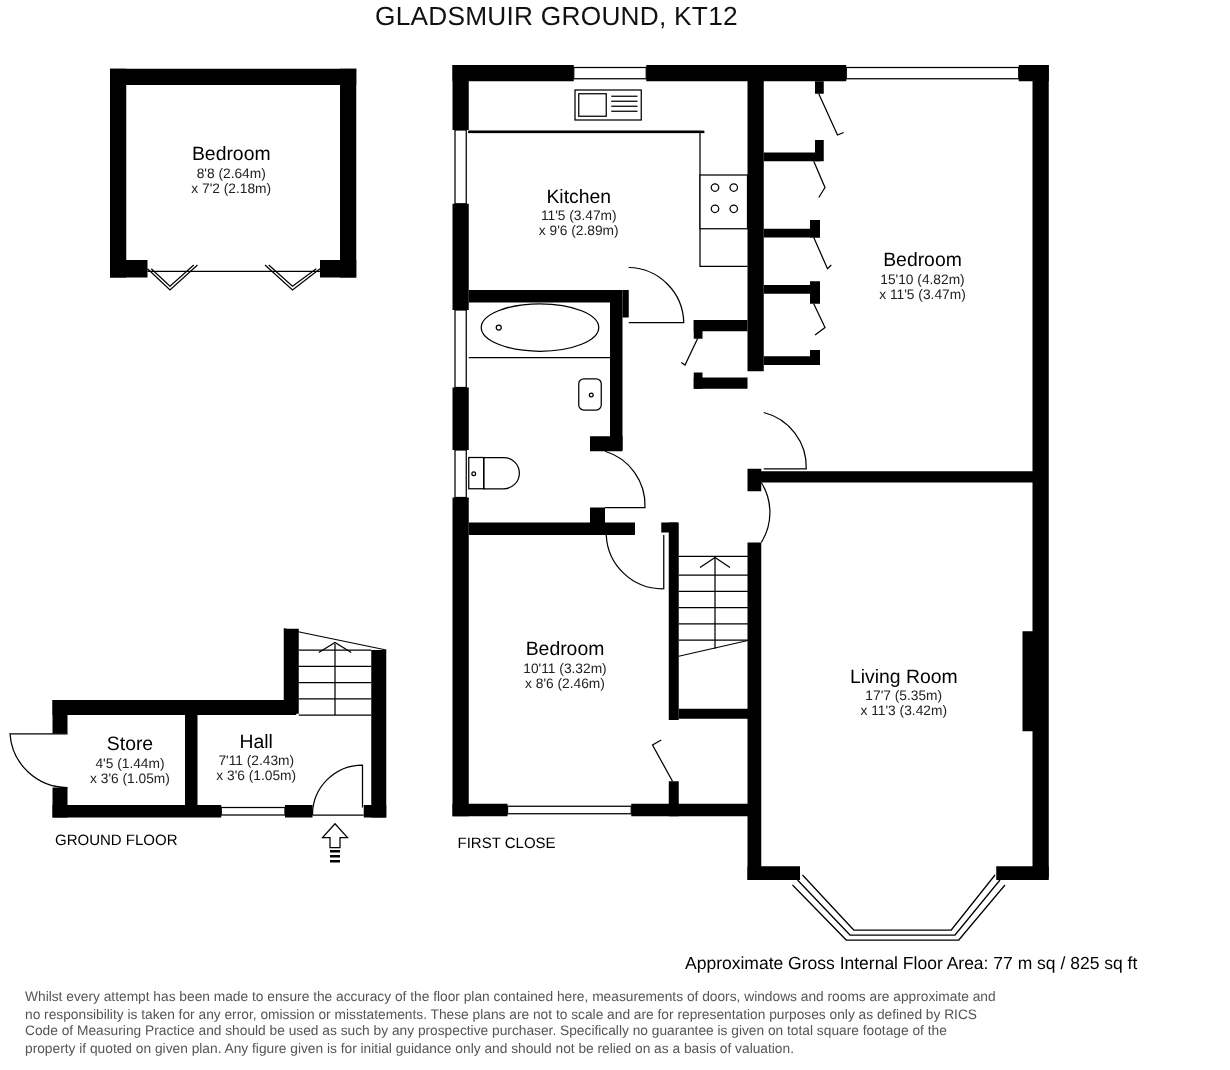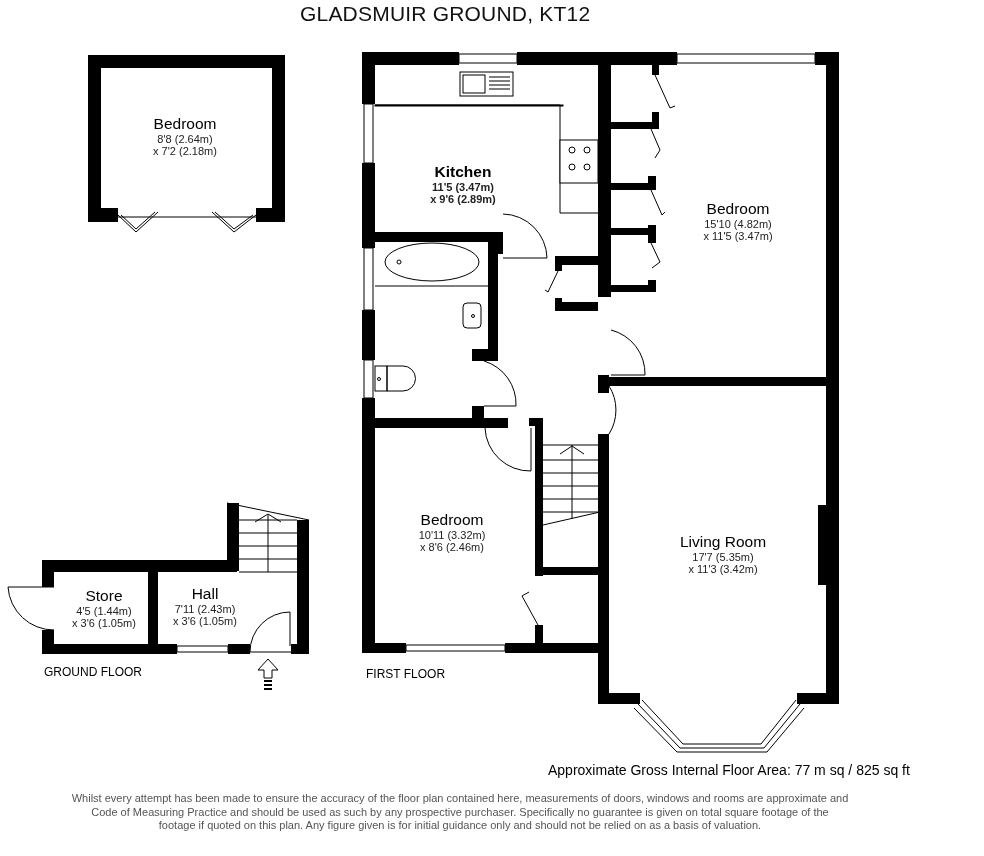--- a/index.html
+++ b/index.html
@@ -7,21 +7,21 @@
   #plan { position: absolute; left: 0; top: 0; width: 984px; height: 856px; }
   .wall { fill: #000; }
   .thin { fill: none; stroke: #000; stroke-width: 1; }
   .win { fill: #fff; stroke: #000; stroke-width: 1; }
   .title { position: absolute; top: 2px; left: 300px; font-size: 21px; letter-spacing: 0.2px; }
   .room { position: absolute; text-align: center; line-height: 1.15; }
   .room .name { font-size: 15.5px; color: #000; }
   .room .dim { font-size: 11px; color: #222; }
   .floor-label { position: absolute; font-size: 12px; color: #000; }
   .area { position: absolute; left: 548px; top: 762px; font-size: 14px; color: #000; }
-  .disclaimer { position: absolute; left: 20px; top: 792px; width: 880px; text-align: center; font-size: 11px; line-height: 13.5px; color: #555; }
+  .disclaimer { position: absolute; left: 20px; top: 792px; width: 880px; text-align: left; font-size: 11px; line-height: 13.5px; color: #555; }
 </style>
 </head>
 <body>
 
 <div class="title">GLADSMUIR GROUND,  KT12</div>
 
 <svg id="plan" viewBox="0 0 984 856" xmlns="http://www.w3.org/2000/svg">
 
   <g>
     <rect class="wall" x="88" y="55" width="197" height="13"></rect>
@@ -198,21 +198,21 @@
     </g>
   </g>
 </svg>
 
 <div class="room" style="left:110px; top:115px; width:150px;">
   <div class="name">Bedroom</div>
   <div class="dim">8'8 (2.64m)</div>
   <div class="dim">x 7'2 (2.18m)</div>
 </div>
 
-<div class="room" style="left:388px; top:163px; width:150px;font-weight:bold;">
+<div class="room" style="left:388px; top:149px; width:150px;">
   <div class="name">Kitchen</div>
   <div class="dim">11'5 (3.47m)</div>
   <div class="dim">x 9'6 (2.89m)</div>
 </div>
 
 <div class="room" style="left:663px; top:200px; width:150px;">
   <div class="name">Bedroom</div>
   <div class="dim">15'10 (4.82m)</div>
   <div class="dim">x 11'5 (3.47m)</div>
 </div>
@@ -235,21 +235,22 @@
   <div class="dim">x 3'6 (1.05m)</div>
 </div>
 
 <div class="room" style="left:160px; top:585px; width:90px;">
   <div class="name">Hall</div>
   <div class="dim">7'11 (2.43m)</div>
   <div class="dim">x 3'6 (1.05m)</div>
 </div>
 
 <div class="floor-label" style="left:44px; top:665px;">GROUND FLOOR</div>
-<div class="floor-label" style="left:366px; top:667px;">FIRST FLOOR</div>
+<div class="floor-label" style="left:366px; top:667px;">FIRST CLOSE</div>
 
 <div class="area">Approximate Gross Internal Floor Area: 77 m sq / 825 sq ft</div>
 
 <div class="disclaimer">
   <div>Whilst every attempt has been made to ensure the accuracy of the floor plan contained here, measurements of doors, windows and rooms are approximate and</div>
+  <div>no responsibility is taken for any error, omission or misstatements. These plans are not to scale and are for representation purposes only as defined by RICS</div>
   <div>Code of Measuring Practice and should be used as such by any prospective purchaser. Specifically no guarantee is given on total square footage of the</div>
-  <div>footage if quoted on this plan. Any figure given is for initial guidance only and should not be relied on as a basis of valuation.</div>
+  <div>property if quoted on given plan. Any figure given is for initial guidance only and should not be relied on as a basis of valuation.</div>
 </div>
 
 </body></html>

